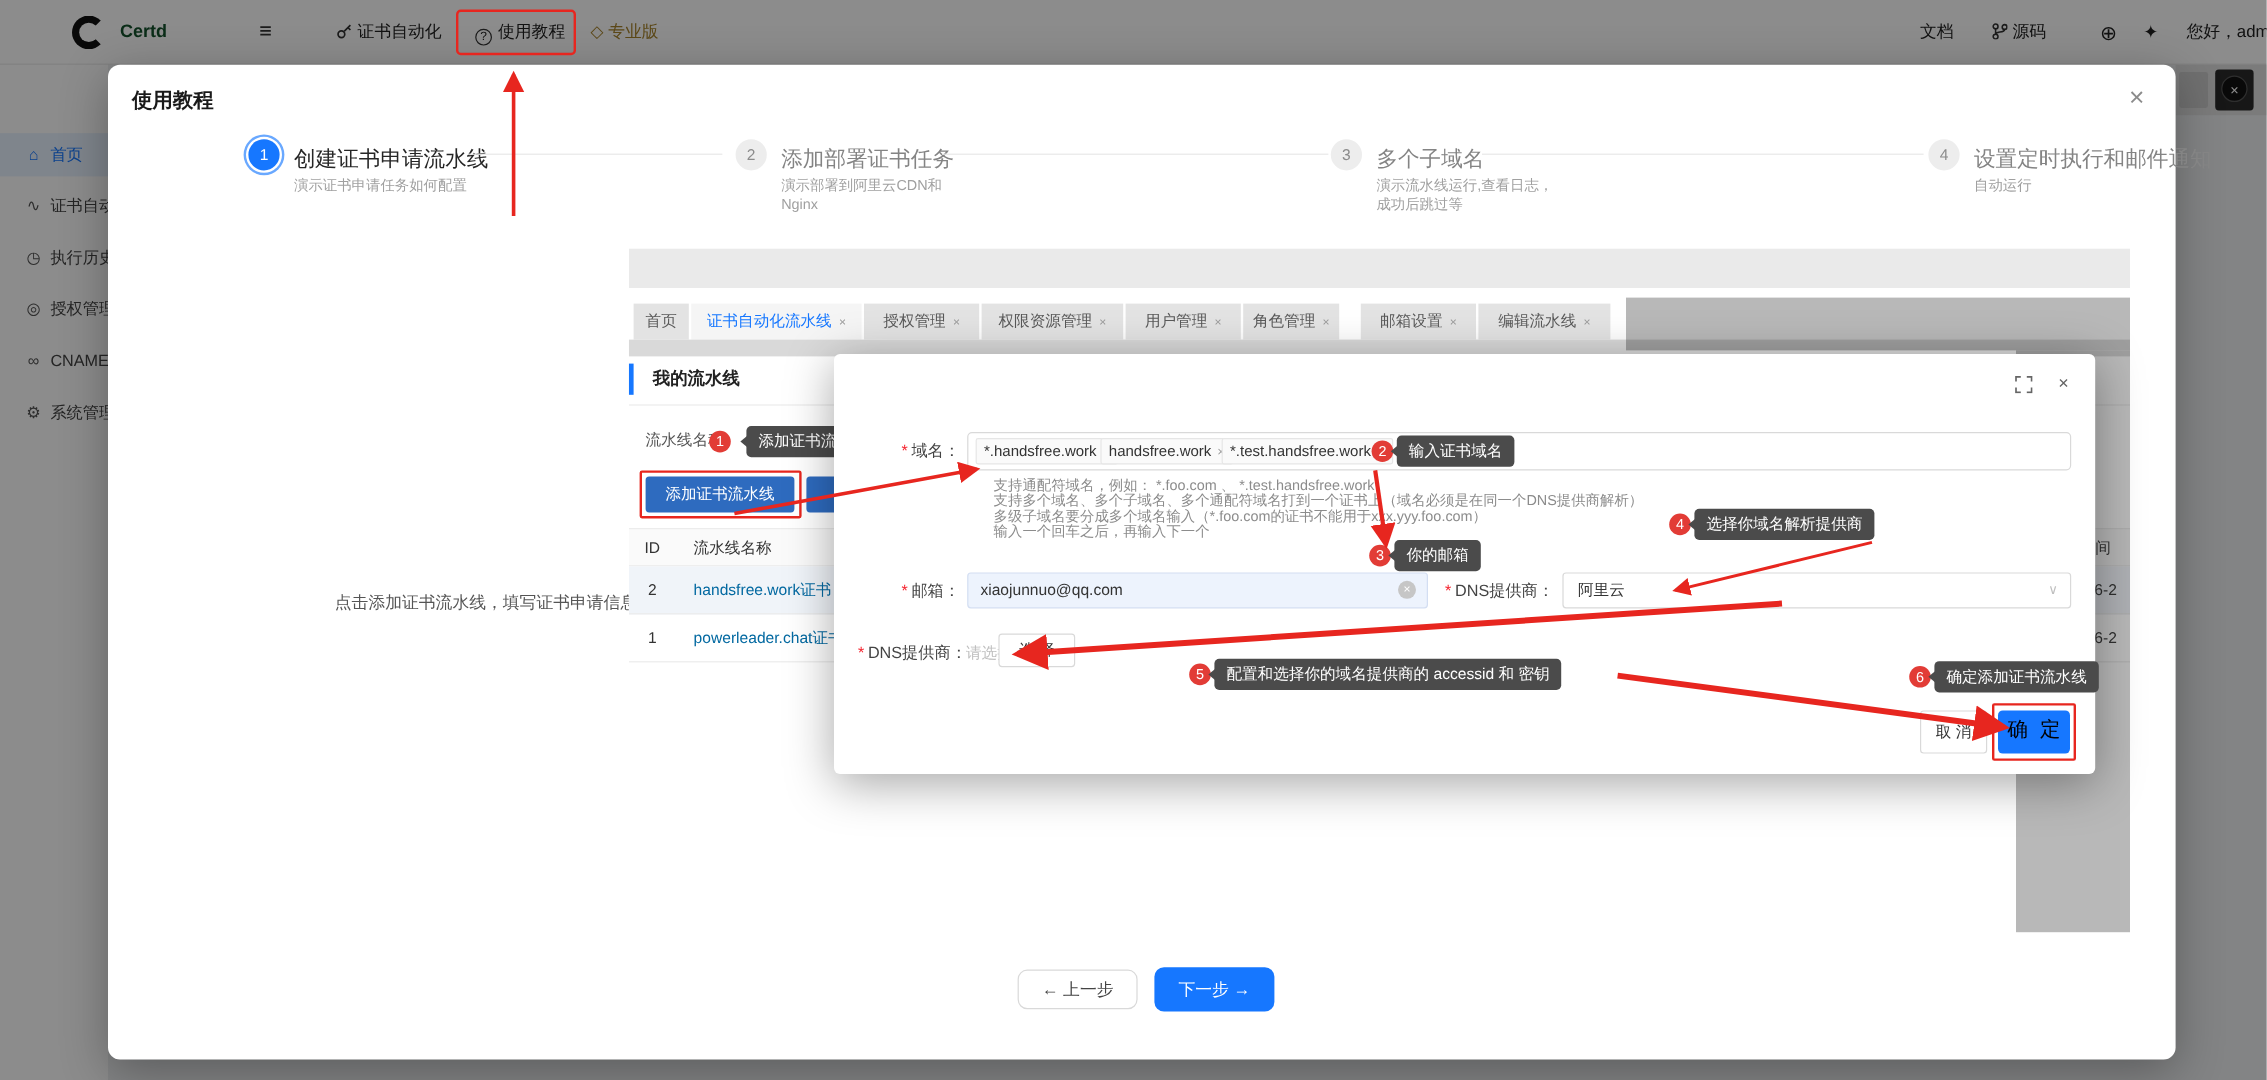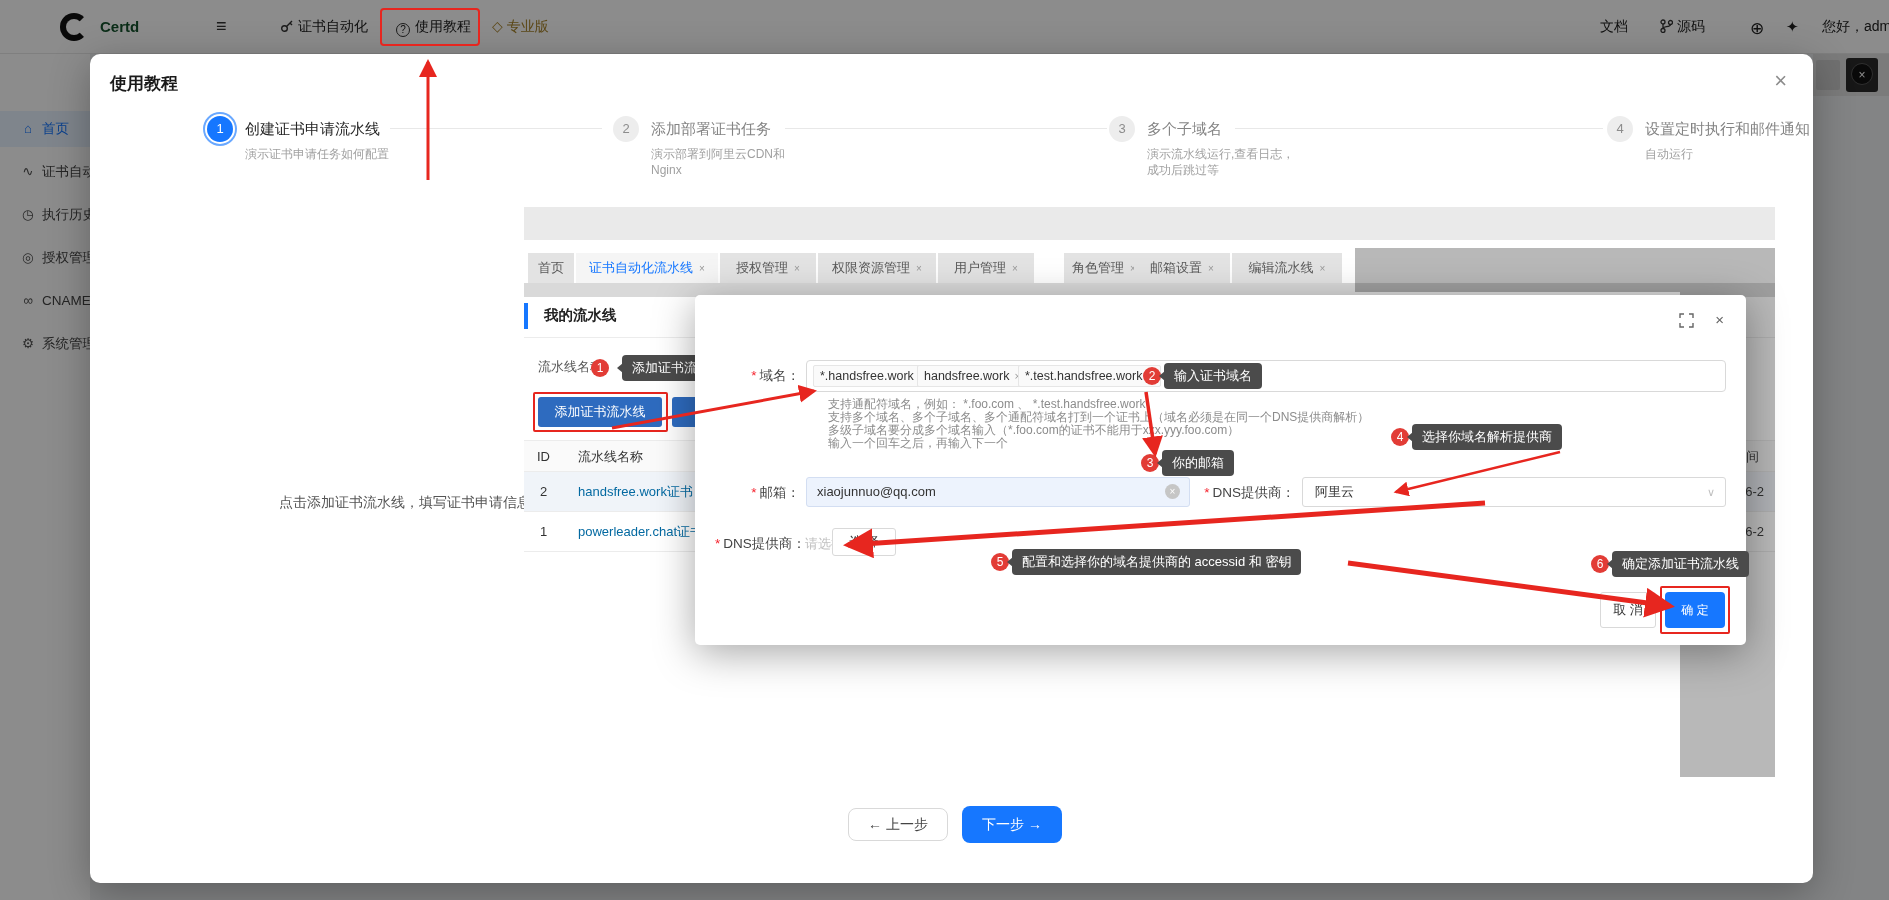--- a/index.html
+++ b/index.html
@@ -31,21 +31,21 @@
   
   .overlay { position:absolute; inset:0; background:rgba(0,0,0,0.45); z-index:10; }
 
   
   .modal { position:absolute; left:90px; top:54px; width:1723px; height:829px; background:#fff; border-radius:10px; box-shadow:0 10px 40px rgba(0,0,0,.3); z-index:20; }
   .modal-title { position:absolute; left:20px; top:18px; font-size:17px; font-weight:bold; color:#1a1a1a; }
   .modal-close { position:absolute; right:26px; top:14px; font-size:22px; color:#8c8c8c; cursor:pointer; }
   .step-circle { position:absolute; width:26px; height:26px; border-radius:50%; text-align:center; line-height:26px; font-size:13px; }
   .step-circle.active { background:#1677ff; color:#fff; box-shadow:0 0 0 2px #fff, 0 0 0 4px #69a8ff; }
   .step-circle.wait { background:#ededed; color:#8c8c8c; }
-  .step-title { position:absolute; top:4px; font-size:15px; white-space:nowrap;text-align:center; }
+  .step-title { position:absolute; top:4px; font-size:18px; white-space:nowrap;text-align:center; }
   .step-title.active { color:#262626; }
   .step-title.wait { color:#848484; }
   .step-desc { position:absolute; top:30px; width:150px; font-size:12px; line-height:16px; color:#a0a0a0; }
   .step-line { position:absolute; top:74px; height:1px; background:#e8e8e8; }
   .note-title { position:absolute; left:150px; top:408px; width:330px; text-align:center; font-size:17px; font-weight:bold; color:#1f1f1f; }
   .note-desc { position:absolute; left:140px; top:440px; width:350px; text-align:center; font-size:14px; color:#555; }
 
   
   .shot { position:absolute; left:434px; top:153px; width:1251px; height:570px; background:#fff; overflow:hidden; z-index:1; }
   .shot-strip1 { position:absolute; left:0; top:0; width:1251px; height:33px; background:#eaeaea; }
@@ -75,21 +75,21 @@
   .tag-input { position:absolute; left:111px; top:65px; width:920px; height:32px; border:1px solid #d9d9d9; border-radius:4px; }
   .tag { position:absolute; top:5px; height:22px; line-height:20px; background:#fafafa; border:1px solid #e6e6e6; border-radius:2px; font-size:12.5px; color:#333; padding:0 6px; white-space:nowrap; }
   .tag .tx { color:#999; font-size:11px; margin-left:5px; }
   .help { position:absolute; left:133px; font-size:12px; color:#8c8c8c; white-space:nowrap; }
   .email-input { position:absolute; left:111px; top:182px; width:384px; height:30px; background:#edf3fd; border:1px solid #d3def2; border-radius:3px; font-size:13px; color:#333; line-height:28px; padding-left:10px; font-family:"Liberation Sans","DejaVu Sans",sans-serif; }
   .clear-dot { position:absolute; left:470px; top:189px; width:15px; height:15px; border-radius:50%; background:#c6c6c6; color:#fff; font-size:10px; line-height:15px; text-align:center; }
   .select { position:absolute; left:607px; top:182px; width:424px; height:30px; border:1px solid #d9d9d9; border-radius:3px; font-size:13px; color:#333; line-height:28px; padding-left:12px; }
   .chevron { position:absolute; right:10px; top:0; color:#bfbfbf; font-size:11px; }
   .placeholder { position:absolute; font-size:13px; color:#bfbfbf; white-space:nowrap; }
   .white-btn { position:absolute; background:#fff; border:1px solid #d9d9d9; border-radius:3px; text-align:center; font-size:13px; color:#333; }
-  .primary-btn { position:absolute; background:#1677ff; border-radius:4px; text-align:center; font-size:12px; color:#ffffff; }
+  .primary-btn { position:absolute; background:#1677ff; border-radius:4px; text-align:center; font-size:17px; color:#000000;font-family:Liberation Mono, monospace; }
 
   
   .badge { position:absolute; width:18px; height:18px; border-radius:50%; background:#e23c36; color:#fff; font-size:12px; line-height:18px; text-align:center; z-index:8; }
   .tip { position:absolute; height:26px; line-height:26px; background:#4b4b4b; color:#fff; font-size:13px; padding:0 10px; border-radius:4px; white-space:nowrap; z-index:8; }
   .tip:before { content:""; position:absolute; left:-5px; top:8px; border-top:5px solid transparent; border-bottom:5px solid transparent; border-right:6px solid #4b4b4b; }
   .red-box { position:absolute; border:2.5px solid #e7261f; z-index:8; border-radius:2px; }
   .hdr-red-box { position:absolute; left:380px; top:8px; width:100px; height:38px; border:2.5px solid #e7261f; border-radius:4px; z-index:30; }
   .arrows { position:absolute; inset:0; z-index:40; pointer-events:none; }
 
   
@@ -174,21 +174,21 @@
 
   <div class="shot">
     <div class="shot-strip1"></div>
 
     <div class="shot-tabbar">
       <div class="shot-tab" style="left:4px; width:46px;"><span>首页</span></div>
       <div class="shot-tab active" style="left:52px; width:142px;"><span>证书自动化流水线</span><span class="tx">×</span></div>
       <div class="shot-tab" style="left:196px; width:96px;"><span>授权管理</span><span class="tx">×</span></div>
       <div class="shot-tab" style="left:294px; width:118px;"><span>权限资源管理</span><span class="tx">×</span></div>
       <div class="shot-tab" style="left:414px; width:96px;"><span>用户管理</span><span class="tx">×</span></div>
-      <div class="shot-tab" style="left:540px; width:80px;"><span>角色管理</span><span class="tx">×</span></div>
+      <div class="shot-tab" style="left:512px; width:80px;"><span>角色管理</span><span class="tx">×</span></div>
       <div class="shot-tab" style="left:610px; width:96px;"><span>邮箱设置</span><span class="tx">×</span></div>
       <div class="shot-tab" style="left:708px; width:110px;"><span>编辑流水线</span><span class="tx">×</span></div>
     </div>
     <div class="shot-gap"></div>
 
     <div class="panel-bar"></div>
     <div class="panel-title">我的流水线</div>
     <div class="panel-divider"></div>
 
     <div class="filter-label">流水线名称</div>

